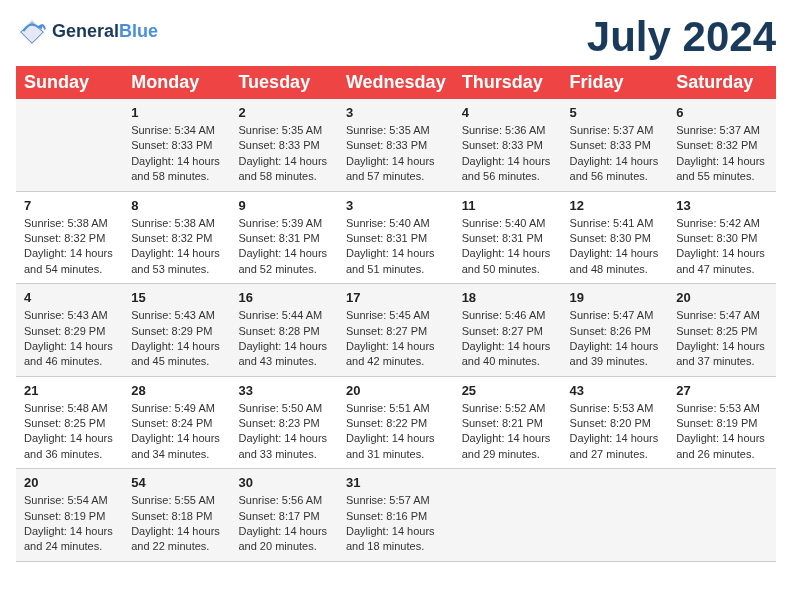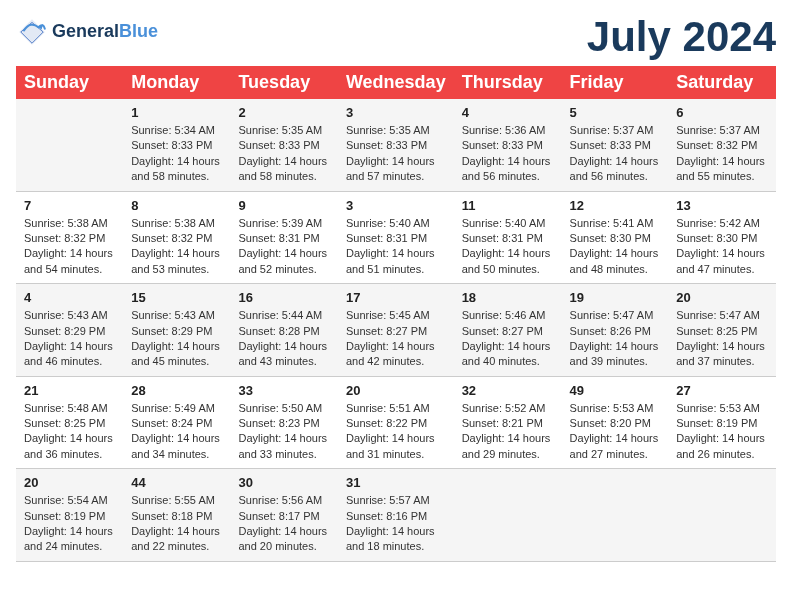--- a/index.html
+++ b/index.html
@@ -220,39 +220,39 @@
         </td>
         <td>
           <span class="day-num">33</span>
           <div class="day-info">Sunrise: 5:50 AM<br>Sunset: 8:23 PM<br>Daylight: 14 hours and 33 minutes.</div>
         </td>
         <td>
           <span class="day-num">20</span>
           <div class="day-info">Sunrise: 5:51 AM<br>Sunset: 8:22 PM<br>Daylight: 14 hours and 31 minutes.</div>
         </td>
         <td>
-          <span class="day-num">32</span>
+          <span class="day-num">25</span>
           <div class="day-info">Sunrise: 5:52 AM<br>Sunset: 8:21 PM<br>Daylight: 14 hours and 29 minutes.</div>
         </td>
         <td>
-          <span class="day-num">49</span>
+          <span class="day-num">43</span>
           <div class="day-info">Sunrise: 5:53 AM<br>Sunset: 8:20 PM<br>Daylight: 14 hours and 27 minutes.</div>
         </td>
         <td>
           <span class="day-num">27</span>
           <div class="day-info">Sunrise: 5:53 AM<br>Sunset: 8:19 PM<br>Daylight: 14 hours and 26 minutes.</div>
         </td>
       </tr>
       <tr>
         <td>
           <span class="day-num">20</span>
           <div class="day-info">Sunrise: 5:54 AM<br>Sunset: 8:19 PM<br>Daylight: 14 hours and 24 minutes.</div>
         </td>
         <td>
-          <span class="day-num">44</span>
+          <span class="day-num">54</span>
           <div class="day-info">Sunrise: 5:55 AM<br>Sunset: 8:18 PM<br>Daylight: 14 hours and 22 minutes.</div>
         </td>
         <td>
           <span class="day-num">30</span>
           <div class="day-info">Sunrise: 5:56 AM<br>Sunset: 8:17 PM<br>Daylight: 14 hours and 20 minutes.</div>
         </td>
         <td>
           <span class="day-num">31</span>
           <div class="day-info">Sunrise: 5:57 AM<br>Sunset: 8:16 PM<br>Daylight: 14 hours and 18 minutes.</div>
         </td>

